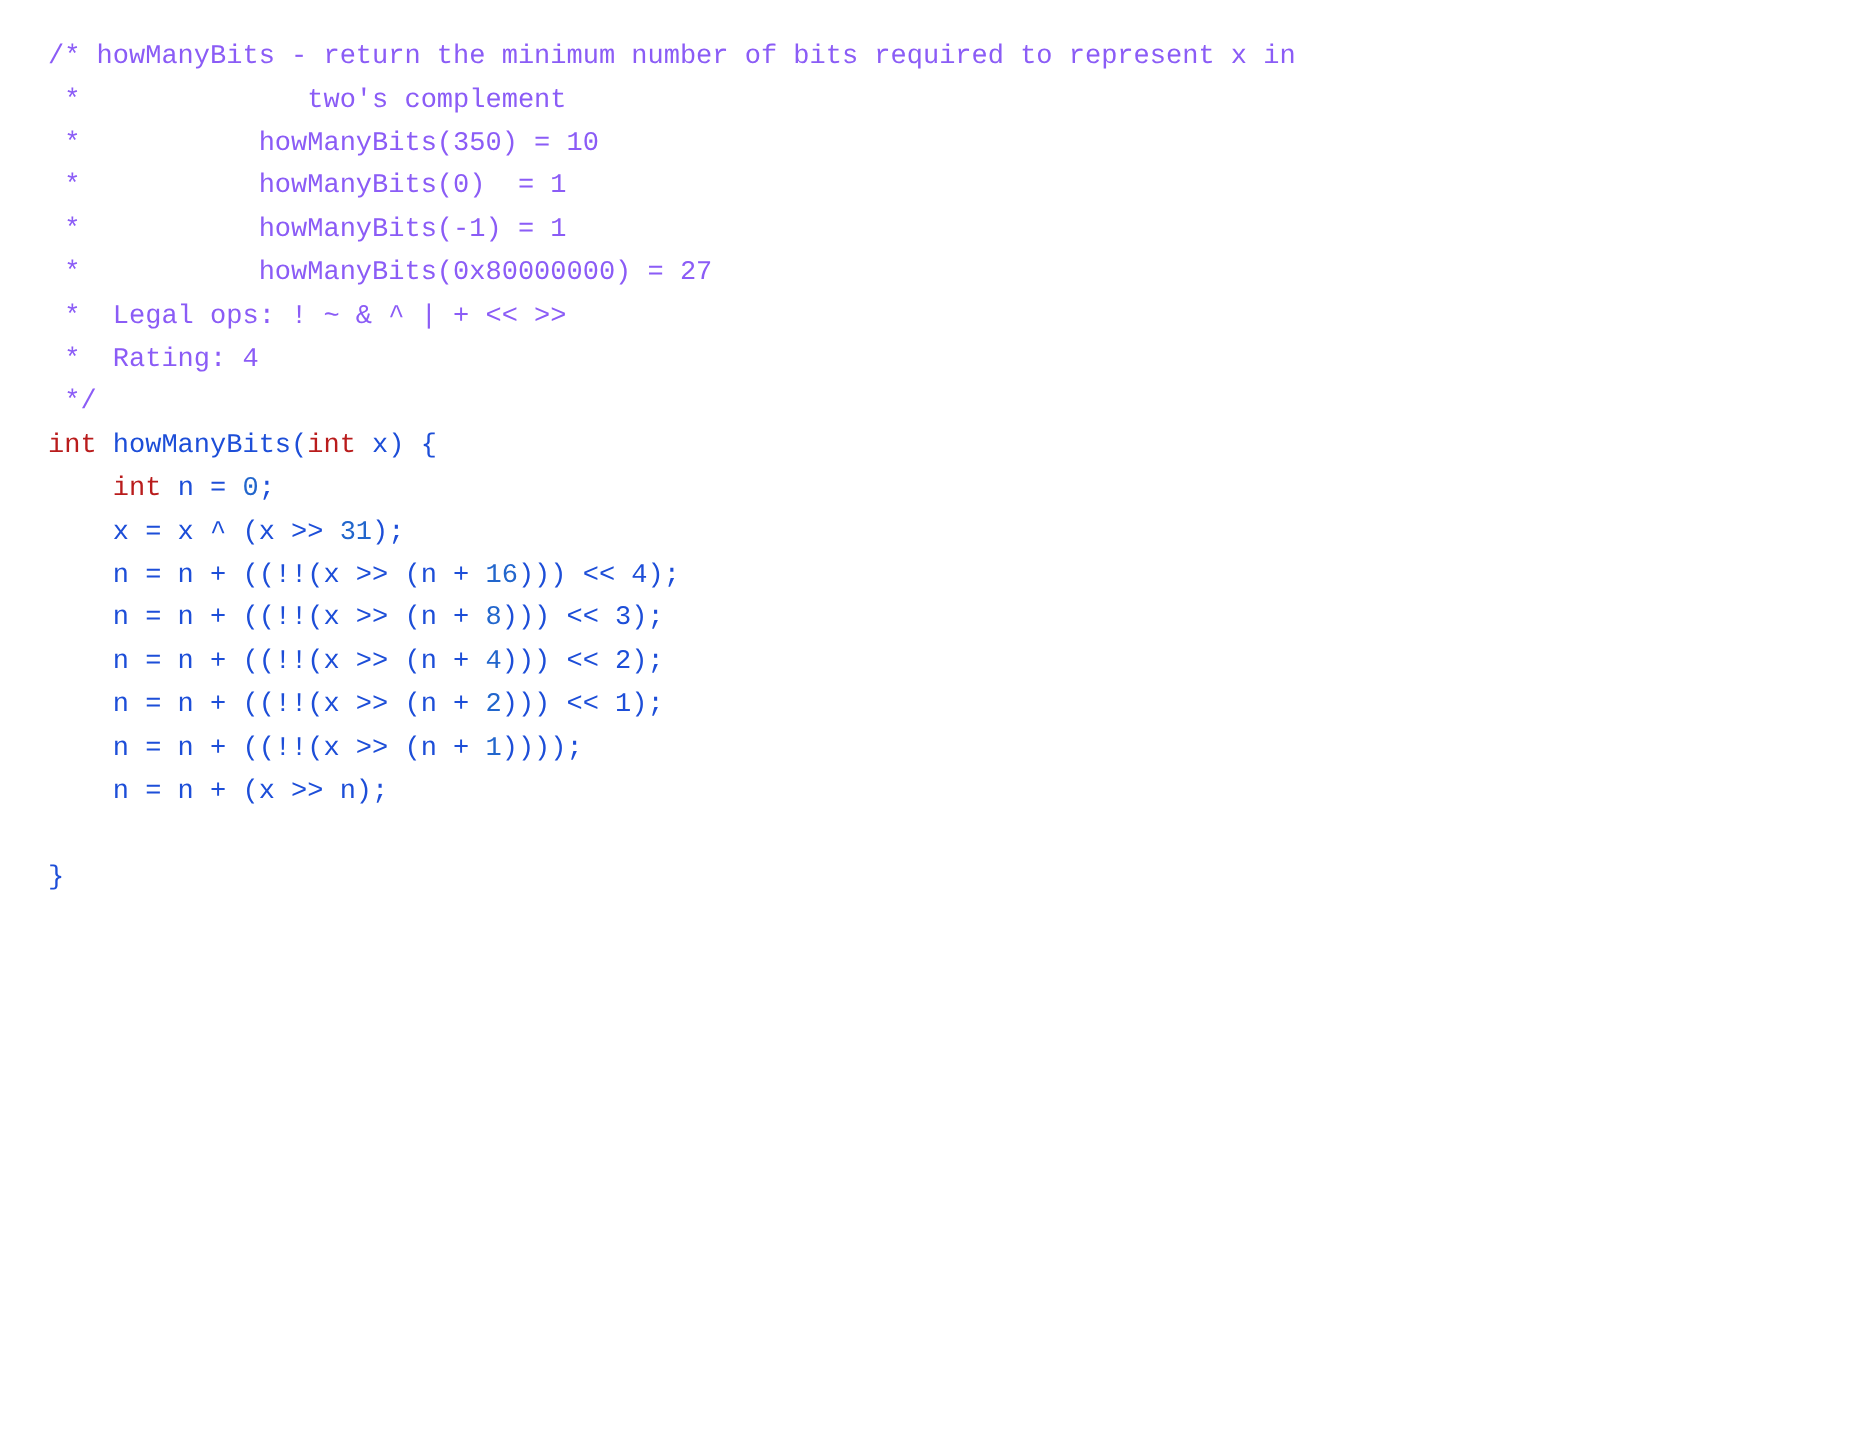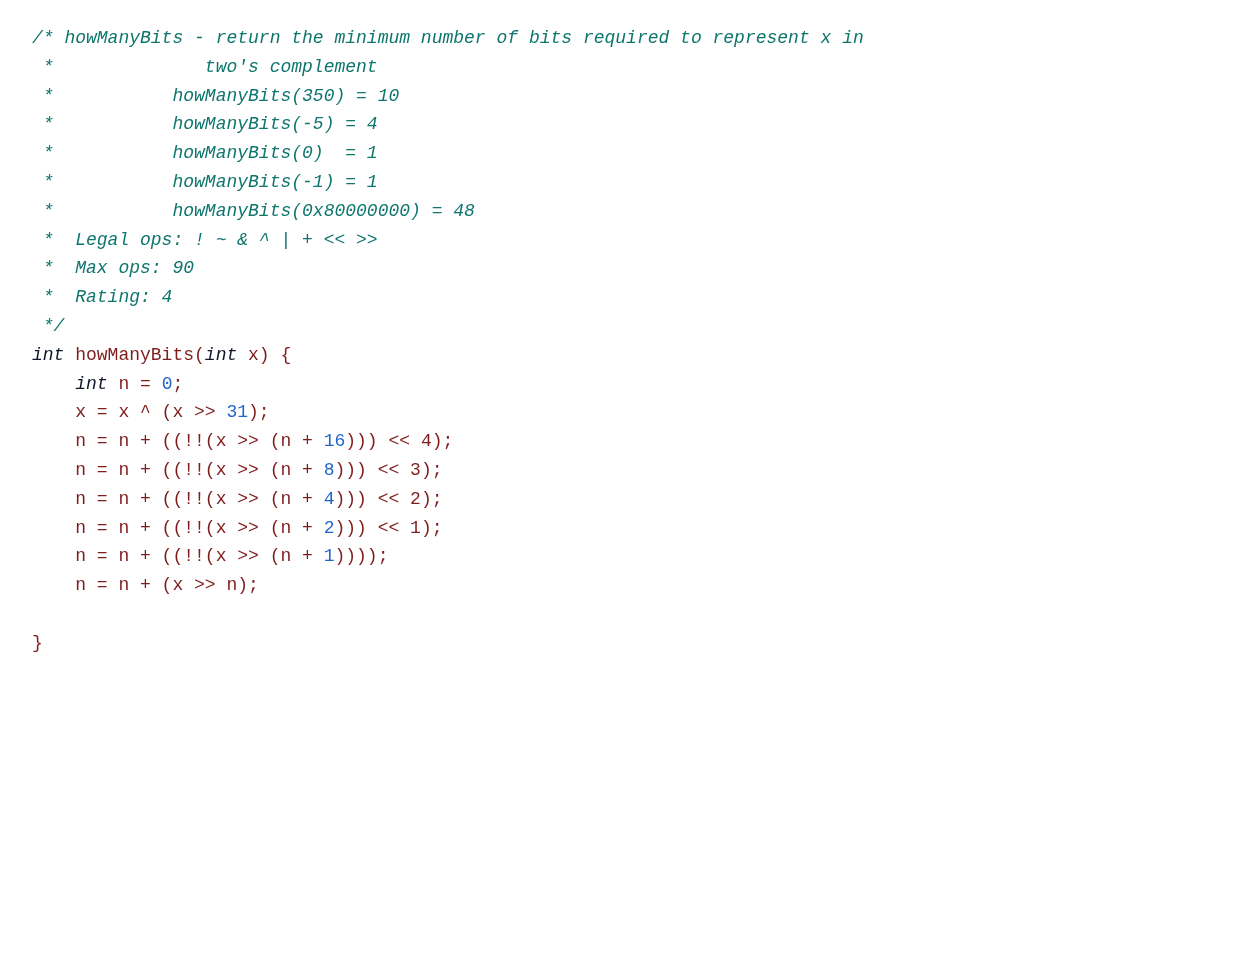--- a/index.html
+++ b/index.html
@@ -23,66 +23,60 @@
       width: 1236px;
     }
 
     .code-line {
       display: flex;
       flex-direction: row;
       white-space: pre;
       min-height: 1.6em;
     }
 
-    .c-comment { color: #0f766e; font-style: italic; }
-    .c-keyword { color: #0f172a; font-style: italic; }
+    .c-comment { color: #8b5cf6; }
+    .c-keyword { color: #b91c1c; }
     .c-number  { color: #2266cc; }
-    .c-plain   { color: #7f1d1d; }
+    .c-plain   { color: #1d4ed8; }
   </style>
 </head>
 <body>
 
 <div class="code-container">
 
   <div class="code-line">
     <span class="c-comment">/* howManyBits - return the minimum number of bits required to represent x in</span>
   </div>
 
   <div class="code-line">
     <span class="c-comment"> *              two's complement</span>
   </div>
 
 
   <div class="code-line">
     <span class="c-comment"> *           howManyBits(350) = 10</span>
   </div>
 
-  <div class="code-line">
-    <span class="c-comment"> *           howManyBits(-5) = 4</span>
-  </div>
 
   <div class="code-line">
     <span class="c-comment"> *           howManyBits(0)  = 1</span>
   </div>
 
   <div class="code-line">
     <span class="c-comment"> *           howManyBits(-1) = 1</span>
   </div>
 
   <div class="code-line">
-    <span class="c-comment"> *           howManyBits(0x80000000) = 48</span>
+    <span class="c-comment"> *           howManyBits(0x80000000) = 27</span>
   </div>
 
   <div class="code-line">
     <span class="c-comment"> *  Legal ops: ! ~ &amp; ^ | + &lt;&lt; &gt;&gt;</span>
   </div>
 
-  <div class="code-line">
-    <span class="c-comment"> *  Max ops: 90</span>
-  </div>
 
   <div class="code-line">
     <span class="c-comment"> *  Rating: 4</span>
   </div>
 
   <div class="code-line">
     <span class="c-comment"> */</span>
   </div>
 
   <div class="code-line">

